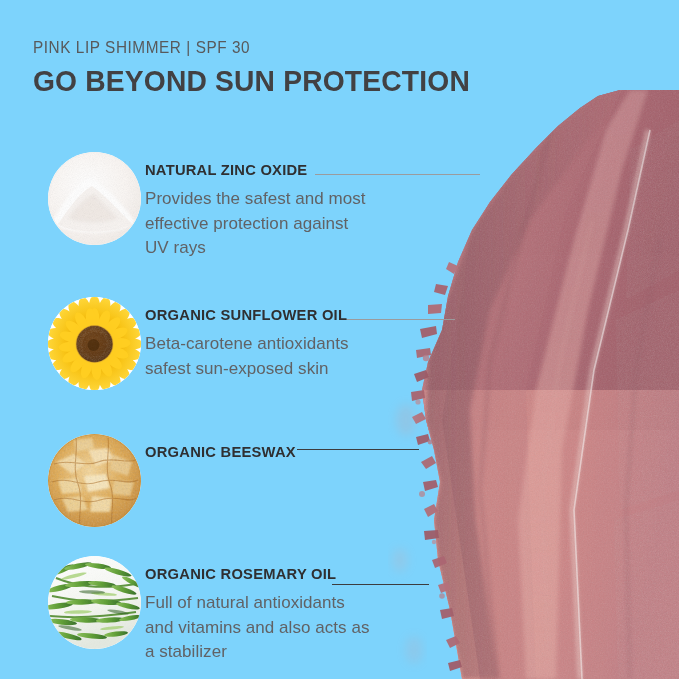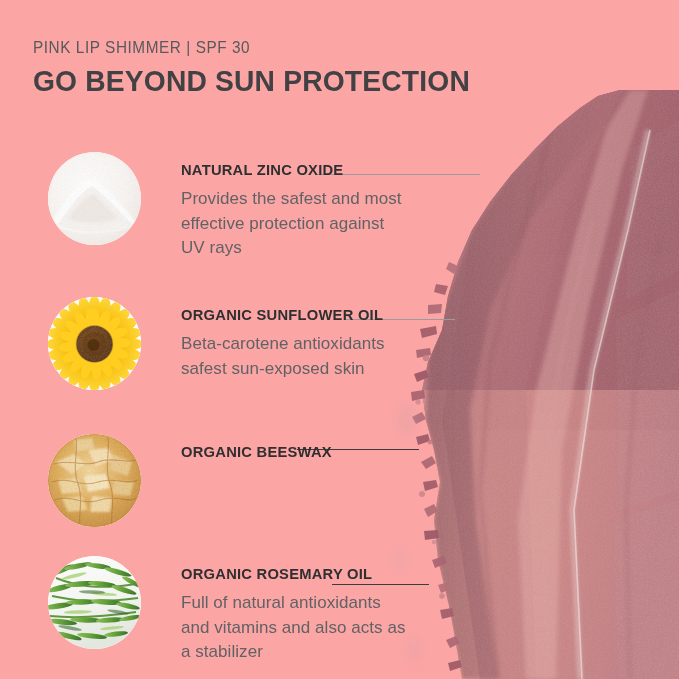--- a/index.html
+++ b/index.html
@@ -10,21 +10,21 @@
   }
   body {
     font-family: "Liberation Sans", sans-serif;
     -webkit-font-smoothing: antialiased;
   }
 
   #page {
     position: relative;
     width: 679px;
     height: 679px;
-    background: #fca5a5;
+    background: #7dd3fc;
     overflow: hidden;
   }
 
   
   .header {
     position: absolute;
     left: 33px;
     top: 38px;
     width: 460px;
   }
@@ -74,21 +74,20 @@
     overflow: hidden;
     background: #ffffff;
   }
   .thumb svg { display: block; width: 93px; height: 93px; }
 
   .ing-text {
     position: absolute;
     left: 145px;
     top: 11px;
     width: 285px;
-    margin-left: 36px;
   }
   .ing-title {
     font-family: "Liberation Sans", sans-serif;
     font-size: 15.5px;
     font-weight: 700;
     letter-spacing: 0.25px;
     color: #2f2f31;
     white-space: nowrap;
     transform: scaleX(0.95);
     transform-origin: left center;

